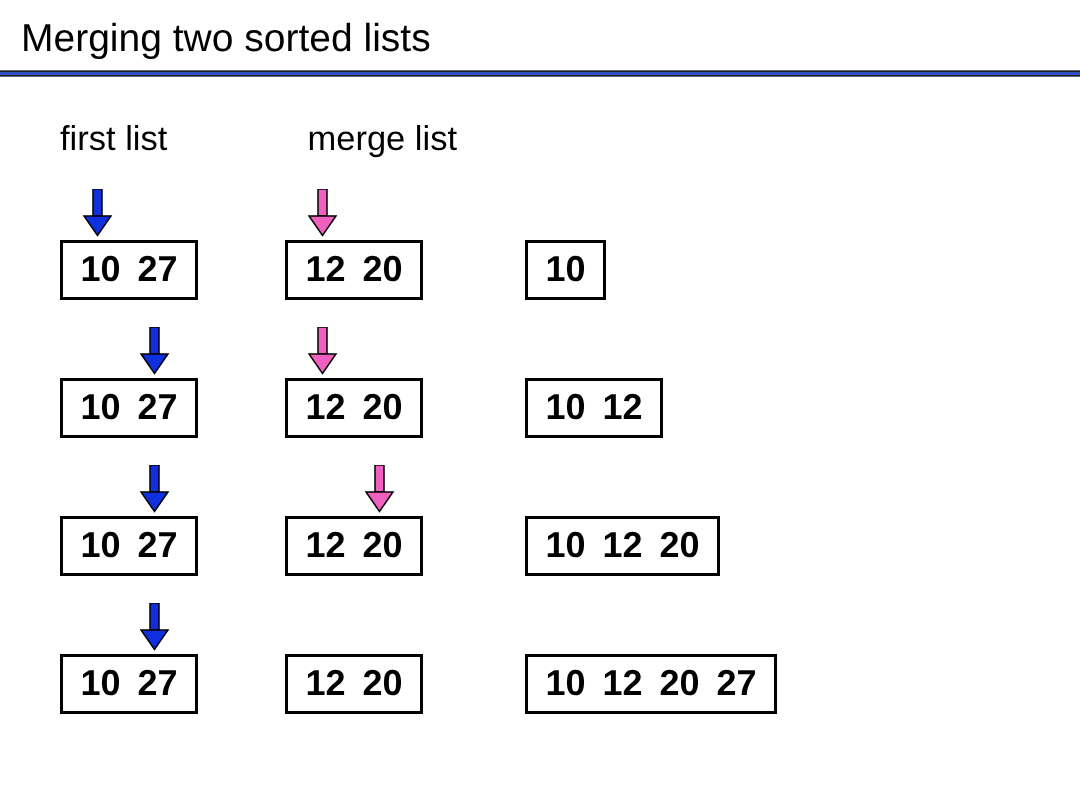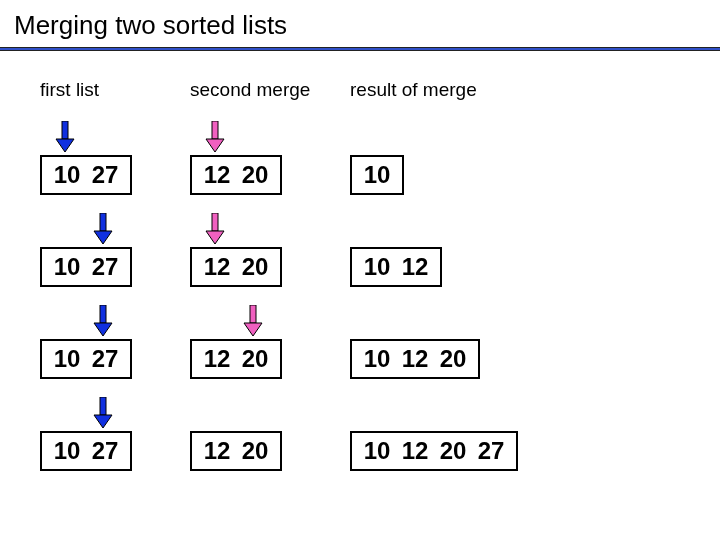--- a/index.html
+++ b/index.html
@@ -21,22 +21,23 @@
     background: #3050c8;
     border-top: 1px solid #222;
     border-bottom: 1px solid #222;
     margin-bottom: 28px;
   }
   .content {
     padding: 0 40px;
   }
   .headers {
     display: flex;
-    font-size: 19px;
+    font-size: 23px;
     margin-bottom: 8px;
+    gap: 15px;
   }
   .col1 { width: 150px; }
   .col2 { width: 160px; }
   .col3 { width: 260px; }
   .row {
     display: flex;
     align-items: flex-end;
     margin-bottom: 6px;
     height: 86px;
     position: relative;
@@ -71,22 +72,21 @@
 </style>
 </head>
 <body>
 
 <div class="title">Merging two sorted lists</div>
 <div class="title-underline"></div>
 
 <div class="content">
   <div class="headers">
     <div class="col1">first list</div>
-    <div class="col2">second merge</div>
-    <div class="col3">result of merge</div>
+    <div class="col2">merge list</div>
   </div>
   <div id="rows">
       <div class="row">
         <div class="col1 cellwrap">
           <div class="arrow-slot">
             <div class="arrow" style="left: 15px;">
               <svg width="20" height="32" viewBox="0 0 20 32">
     <rect x="7" y="0" width="6" height="18" fill="#1030e0" stroke="#000" stroke-width="1"></rect>
     <polygon points="1,18 19,18 10,31" fill="#1030e0" stroke="#000" stroke-width="1"></polygon>
   </svg>

